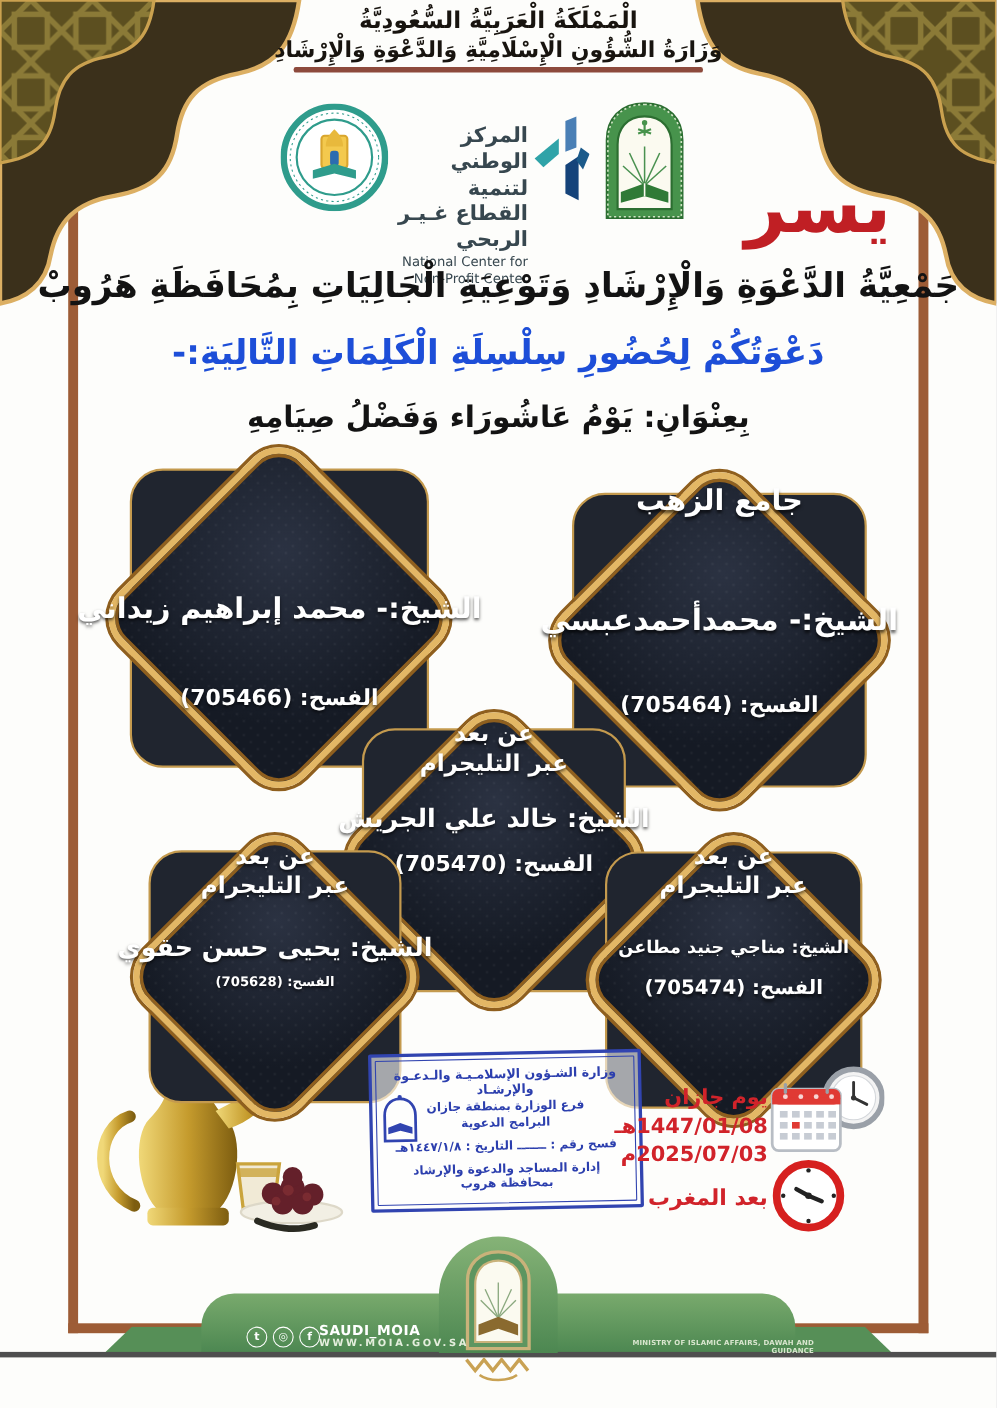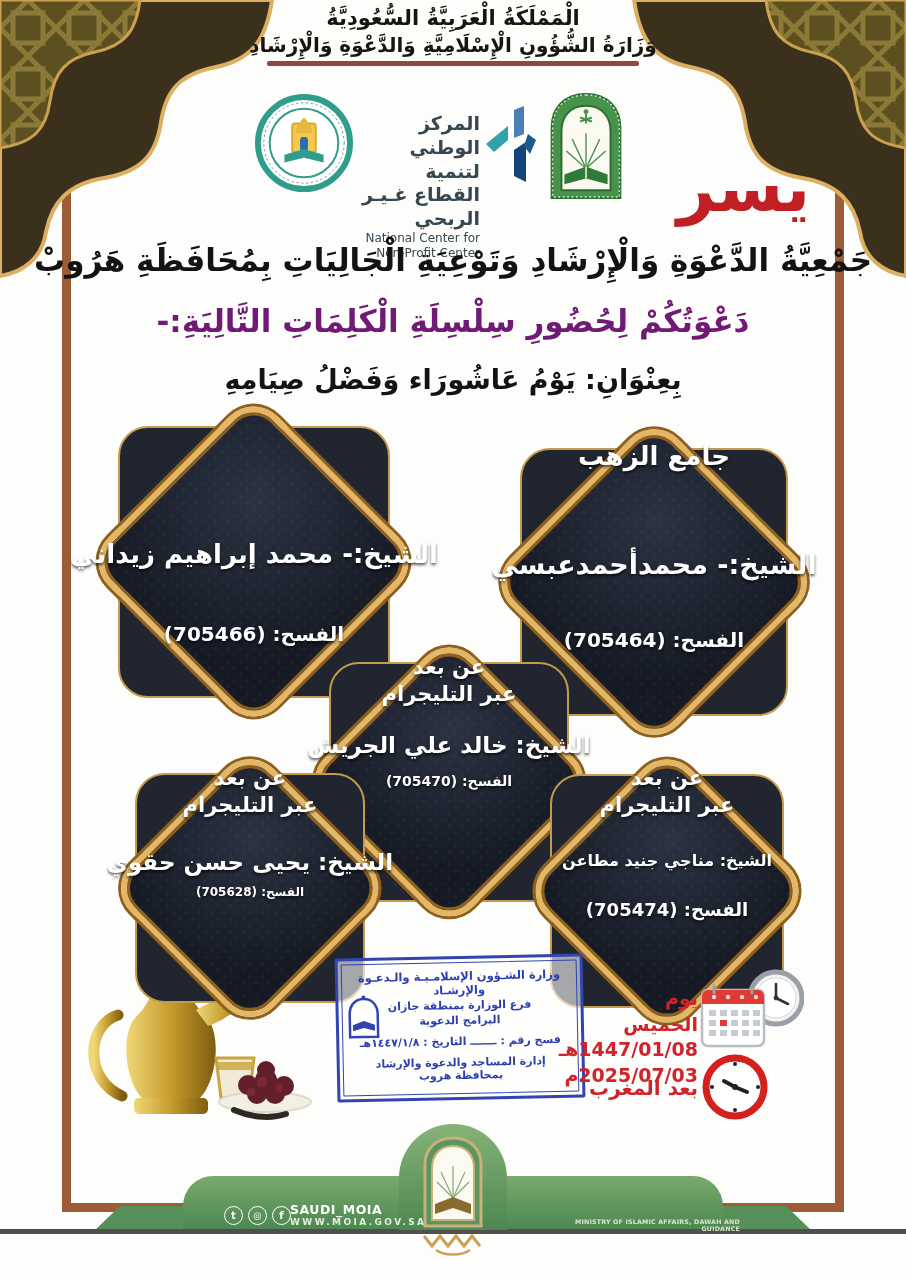--- a/index.html
+++ b/index.html
@@ -28,21 +28,21 @@
   .nc-text{position:absolute;left:360px;top:112px;width:120px;text-align:right;z-index:3;color:#37474f;line-height:1.25;}
   .nc-text .ar{font-size:19px;font-weight:700;direction:rtl;}
   .nc-text .en{font-size:12px;font-weight:400;}
 
   
   .yusr{position:absolute;right:96px;top:150px;font-size:66px;font-weight:900;color:#c01f24;z-index:3;direction:rtl;}
 
   
   .headline{position:absolute;left:0;right:0;text-align:center;direction:rtl;font-weight:900;white-space:nowrap;z-index:3;}
   .organizer{top:242px;font-size:31px;color:#131313;}
-  .invitation{top:303px;font-size:31px;color:#701a75;}
+  .invitation{top:303px;font-size:31px;color:#1d4ed8;}
   .topic{top:364px;font-size:27px;color:#131313;}
 
   
   .diamond{position:absolute;z-index:3;}
   .diamond .back{position:absolute;inset:9%;background:#20252f;border:2px solid #c49a4e;border-radius:30px;}
   .diamond .face{position:absolute;inset:14%;transform:rotate(45deg);border-radius:34px;
     background:
       radial-gradient(rgba(255,255,255,.045) 1px, transparent 1.6px),
       radial-gradient(circle at 32% 30%, #2b3242, #151a24 72%);
     background-size:9px 9px, 100% 100%;
@@ -60,23 +60,23 @@
   .d-m  .venue{top:6%;font-size:21px;line-height:1.3;}
   .d-bl .venue{top:6%;font-size:21px;line-height:1.3;}
   .d-br .venue{top:6%;font-size:21px;line-height:1.3;}
   .d-tl .sheikh{top:43%;font-size:26px;}
   .d-tr .sheikh{top:40%;font-size:27px;}
   .d-m  .sheikh{top:33%;font-size:23px;}
   .d-bl .sheikh{top:36%;font-size:23px;}
   .d-br .sheikh{top:36%;font-size:16px;}
   .d-tl .permit{top:68%;font-size:20px;}
   .d-tr .permit{top:64%;font-size:20px;}
-  .d-m  .permit{top:47%;font-size:14px;}
+  .d-m  .permit{top:47%;font-size:20px;}
   .d-bl .permit{top:49%;font-size:12px;}
-  .d-br .permit{top:49%;font-size:18px;margin-top:11px;}
+  .d-br .permit{top:49%;font-size:18px;}
 
   
   .stamp{position:absolute;left:336px;top:956px;width:242px;height:138px;z-index:3;
     border:3px solid #3144b0;border-radius:2px;transform:rotate(-1.2deg);color:#2c3fae;
     direction:rtl;text-align:center;font-weight:700;background:rgba(255,255,255,.6);}
   .stamp .inner{position:absolute;inset:3px;border:1.5px solid #3144b0;border-radius:1px;padding:6px 6px 2px;}
   .stamp .s1{font-size:11.5px;}
   .stamp .s2{font-size:11px;margin-top:2px;}
   .stamp .s3{font-size:11px;margin-top:2px;}
   .stamp .s4{font-size:11px;margin-top:8px;}
@@ -291,21 +291,21 @@
       <div class="s5">إدارة المساجد والدعوة والإرشاد بمحافظة هروب</div>
     </div>
     <svg class="stamp-mosque" viewBox="0 0 34 46">
       <path d="M17,4 C27,4 31,12 31,19 L31,42 L3,42 L3,19 C3,12 7,4 17,4 Z" fill="none" stroke="#3144b0" stroke-width="2.5"></path>
       <path d="M6,30 L17,26 L28,30 L28,36 L17,33 L6,36 Z" fill="#3144b0"></path>
       <circle cx="17" cy="2.5" r="2" fill="#3144b0"></circle>
     </svg>
   </div>
 
   <div class="sch-text">
-    <div>يوم الخميس</div>
+    <div>يوم جازان</div>
     <div>1447/01/08هـ</div>
     <div>2025/07/03م</div>
   </div>
   <svg class="cal-icon" viewBox="0 0 104 86">
     <circle cx="76" cy="30" r="26" fill="#f3f3f3" stroke="#9aa0a8" stroke-width="5"></circle>
     <circle cx="76" cy="30" r="20" fill="#ffffff" stroke="#d4d7db" stroke-width="1"></circle>
     <g stroke="#333" stroke-width="2.6" stroke-linecap="round">
       <line x1="76" y1="30" x2="76" y2="16"></line>
         <line x1="76" y1="30" x2="88" y2="36"></line>
     </g>

